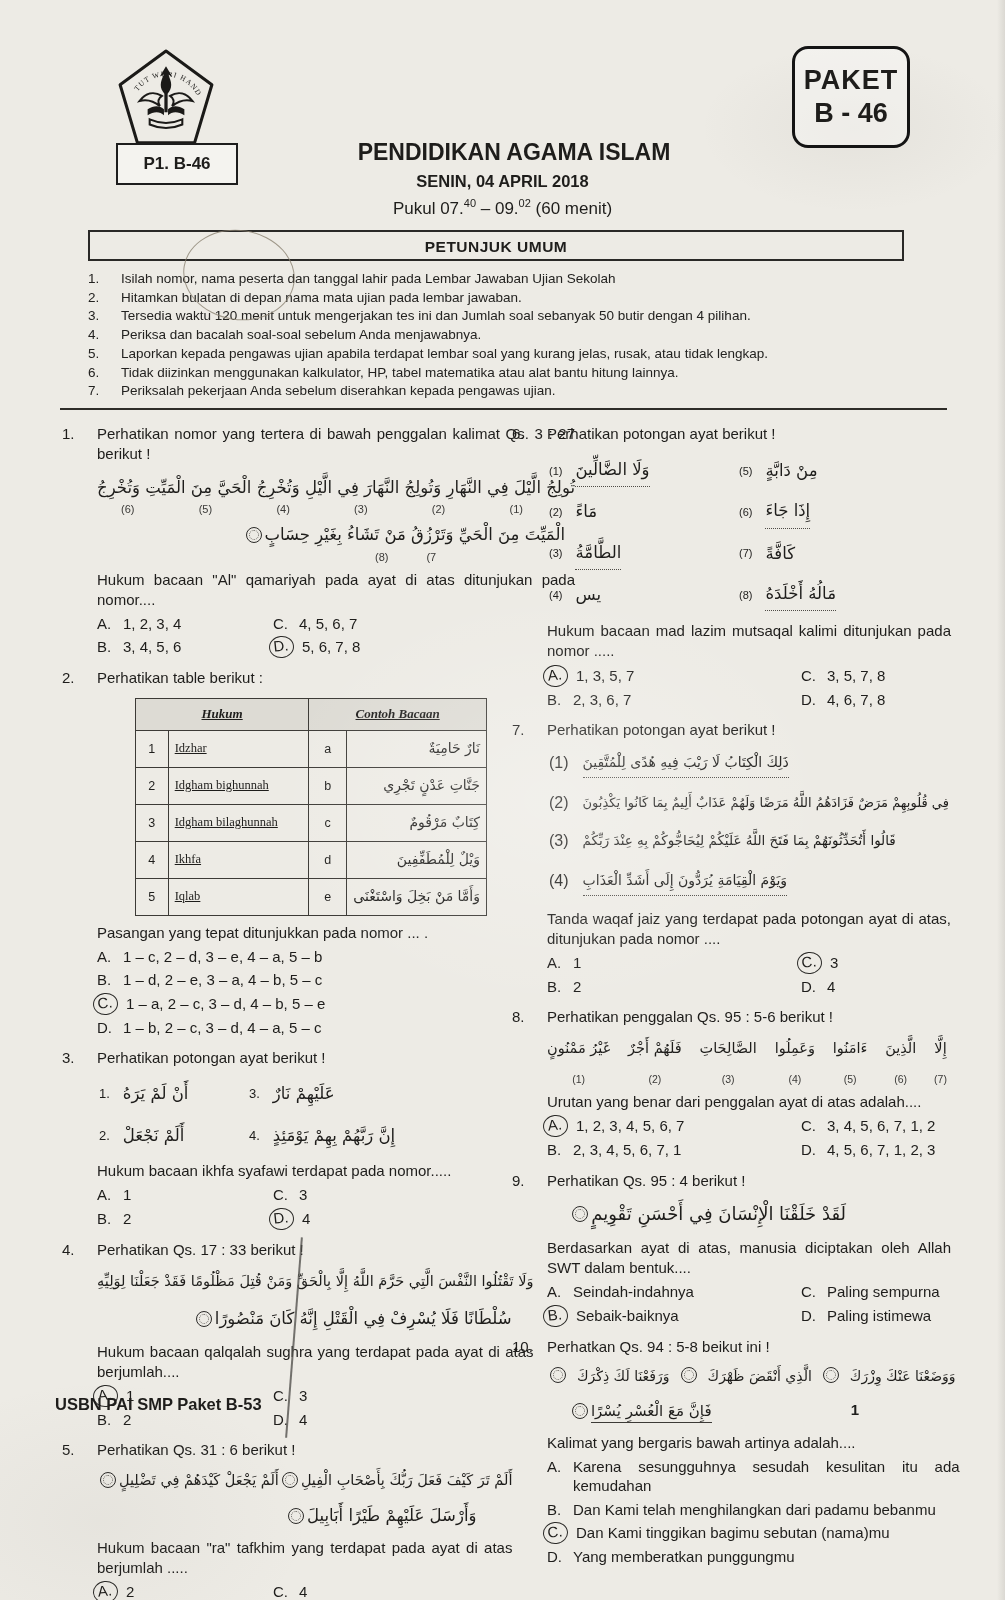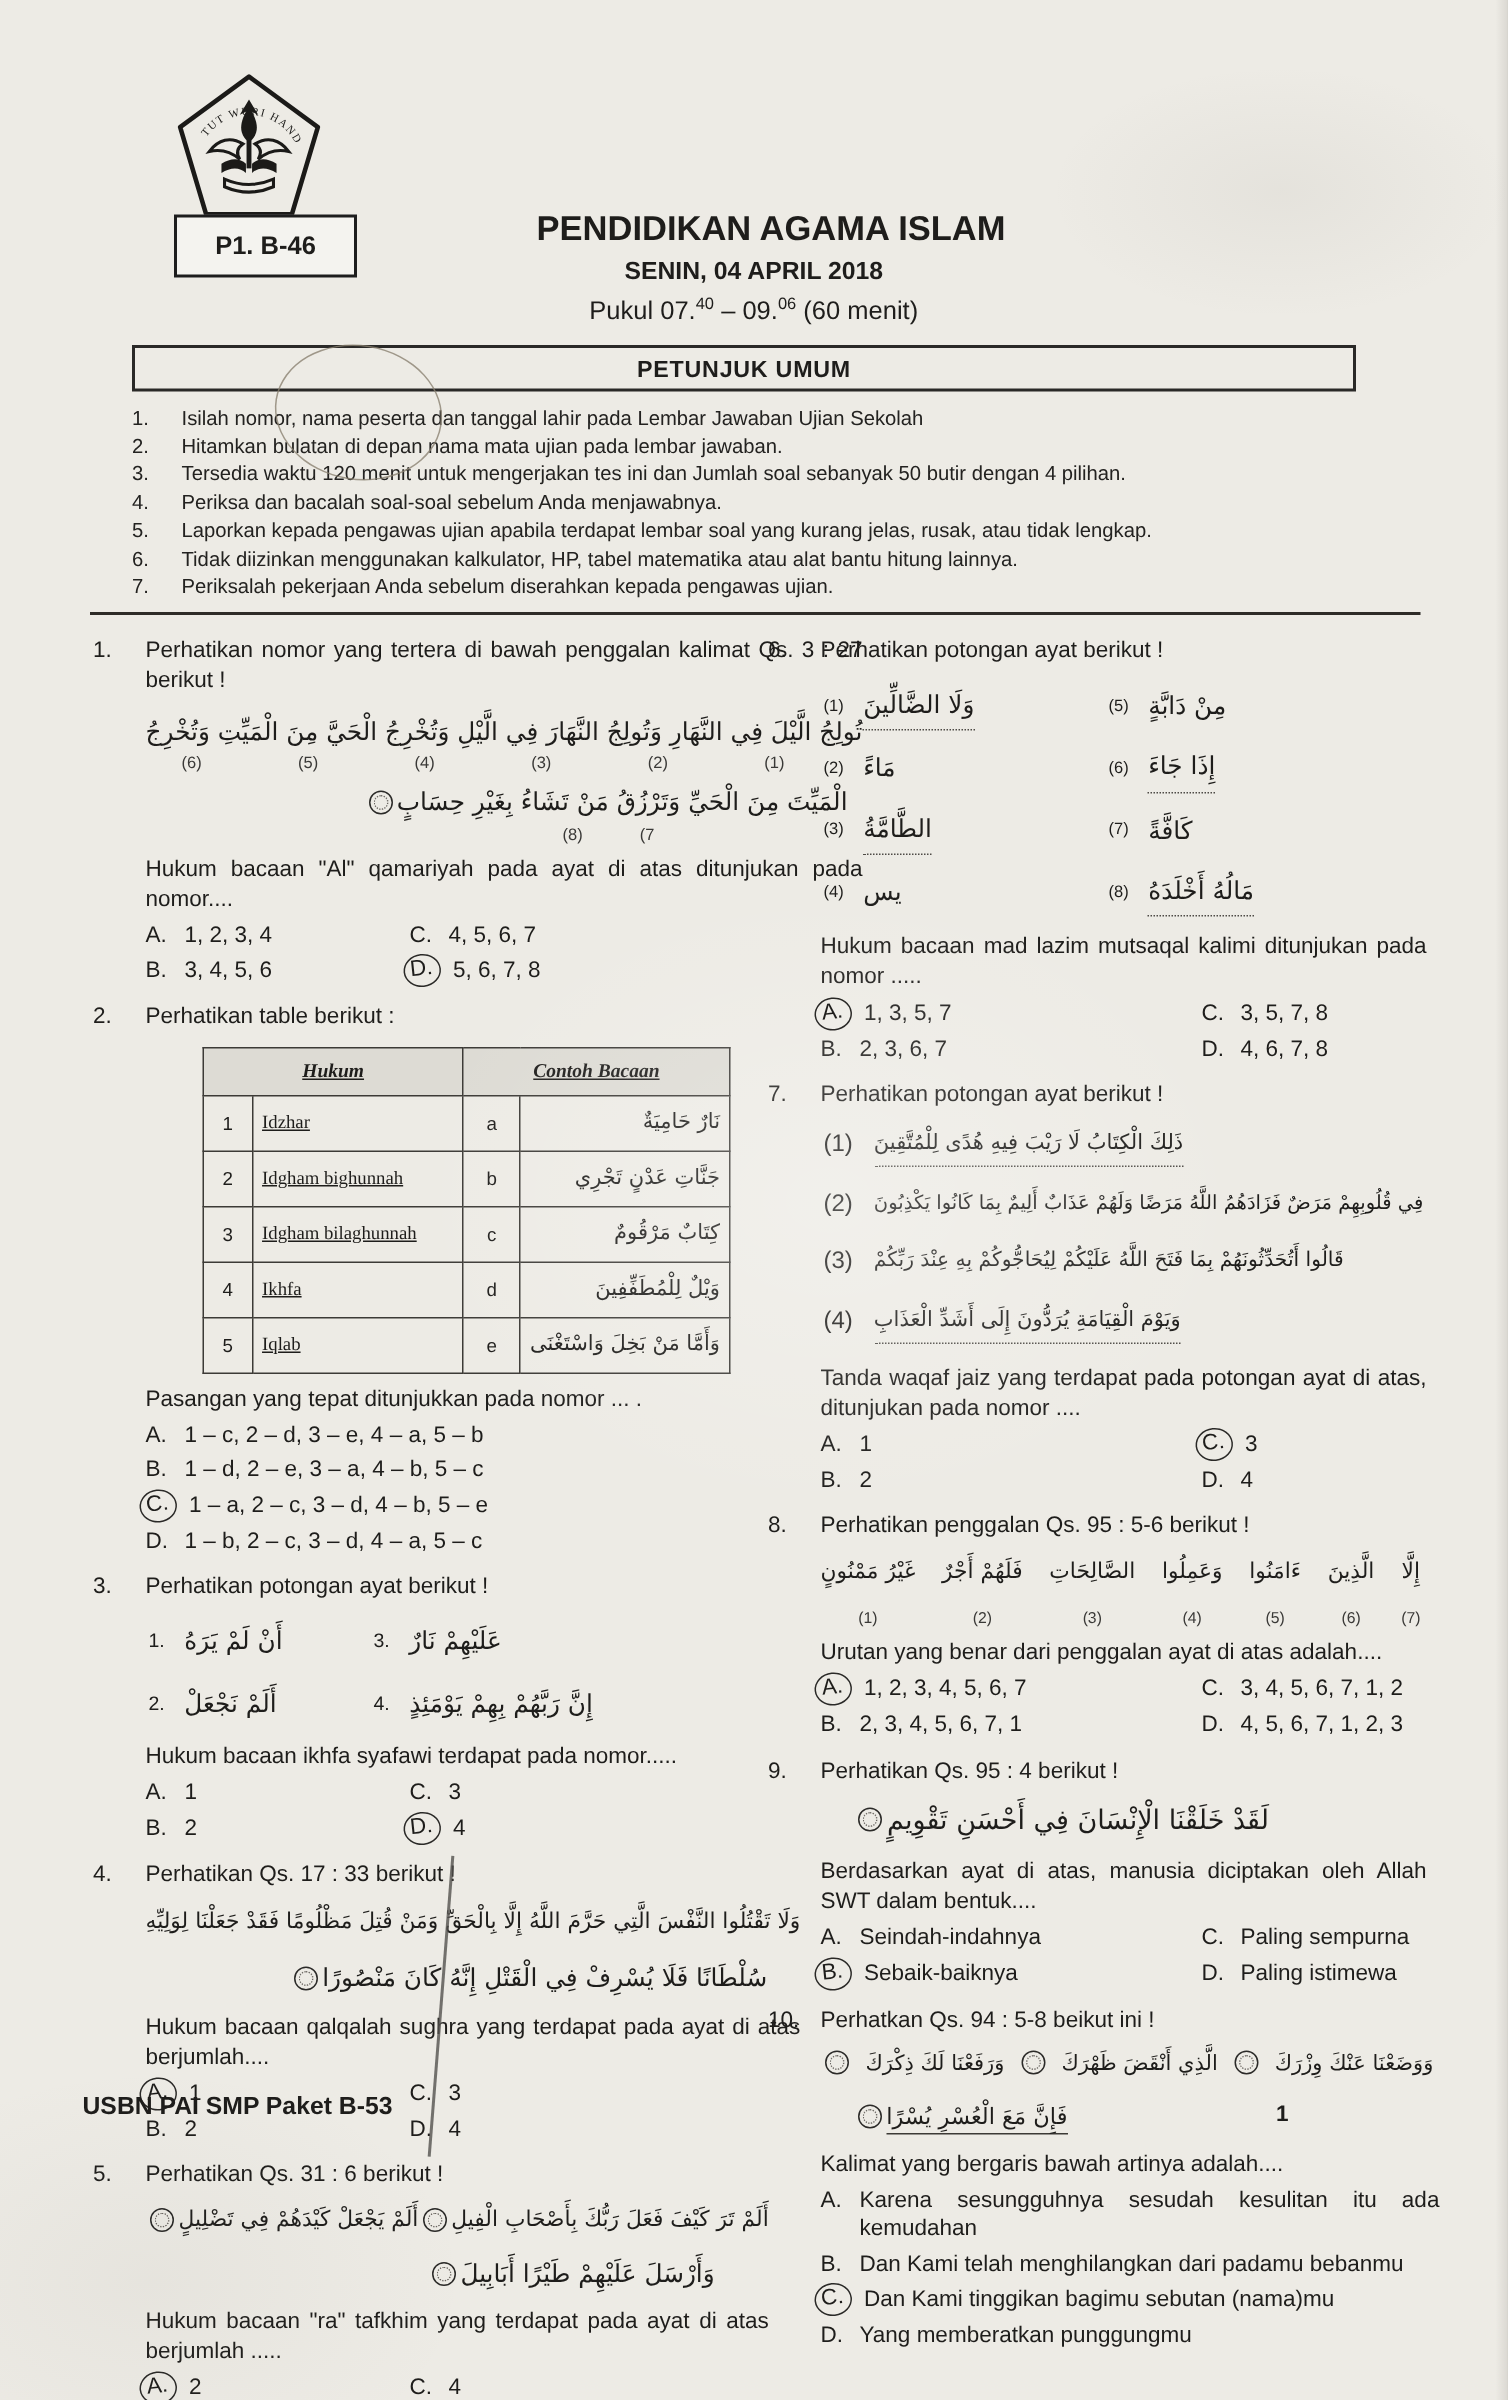--- a/index.html
+++ b/index.html
@@ -116,25 +116,29 @@
       <path d="M44 28 L50 18 L56 28 L50 25 Z" fill="#1b1a18"></path>
       <rect x="48.4" y="43" width="3.2" height="20" fill="#1b1a18"></rect>
       <path d="M46 47 C38 42 30 44 24 52 C32 50 38 52 44 57 C41 52 43 49 46 47 Z" fill="none" stroke="#1b1a18" stroke-width="2"></path>
       <path d="M54 47 C62 42 70 44 76 52 C68 50 62 52 56 57 C59 52 57 49 54 47 Z" fill="none" stroke="#1b1a18" stroke-width="2"></path>
       <path d="M32 60 C38 56 44 56 48 60 L48 66 C44 62 38 62 32 66 Z" fill="#1b1a18"></path>
       <path d="M68 60 C62 56 56 56 52 60 L52 66 C56 62 62 62 68 66 Z" fill="#1b1a18"></path>
       <path d="M34 70 Q50 77 66 70 L66 75 Q50 82 34 75 Z" fill="none" stroke="#1b1a18" stroke-width="2"></path>
     </svg>
 
 
+    <div class="paket">
+      <div class="p1">PAKET</div>
+      <div class="p2">B - 46</div>
+    </div>
 
     <div class="codebox">P1. B-46</div>
     <div class="subject">PENDIDIKAN AGAMA ISLAM</div>
     <div class="date">SENIN, 04 APRIL 2018</div>
-    <div class="time"><span>Pukul 07.</span><sup>40</sup><span> – 09.</span><sup>06</sup><span>  (60 menit)</span></div>
+    <div class="time"><span>Pukul 07.</span><sup>40</sup><span> – 09.</span><sup>02</sup><span>  (60 menit)</span></div>
   </header>
 
   <div class="ptk"><span>PETUNJUK UMUM</span></div>
   <ol class="instr">
     <li class="irow">
         <span>1.</span>
         <span>Isilah nomor, nama peserta dan tanggal lahir pada Lembar Jawaban Ujian Sekolah</span>
       </li>
     <li class="irow">
         <span>2.</span>

